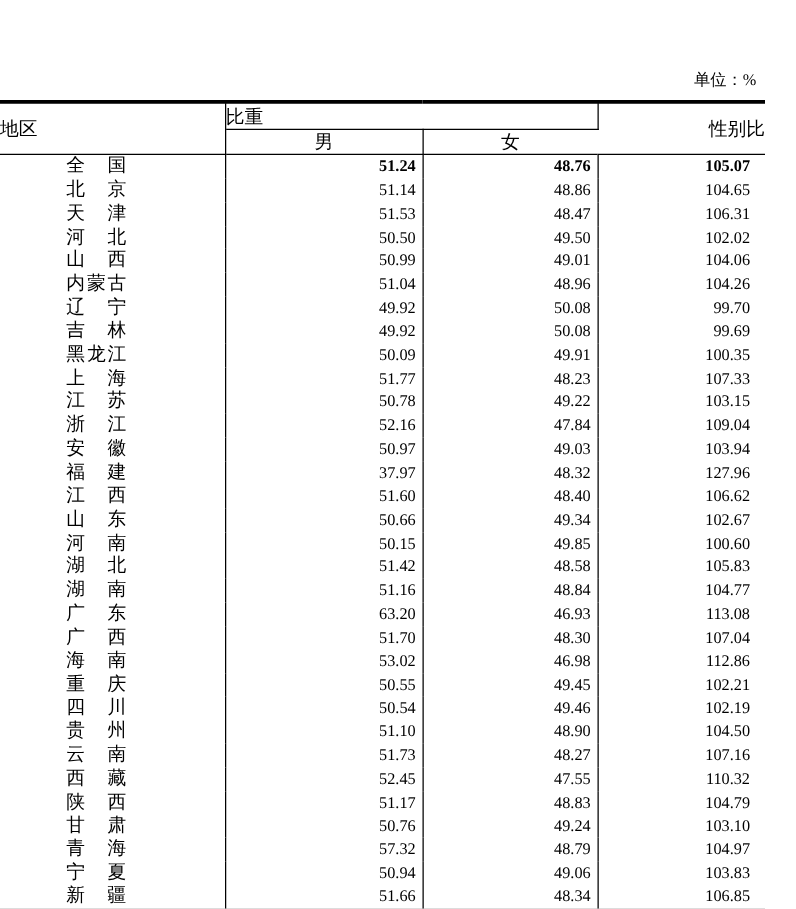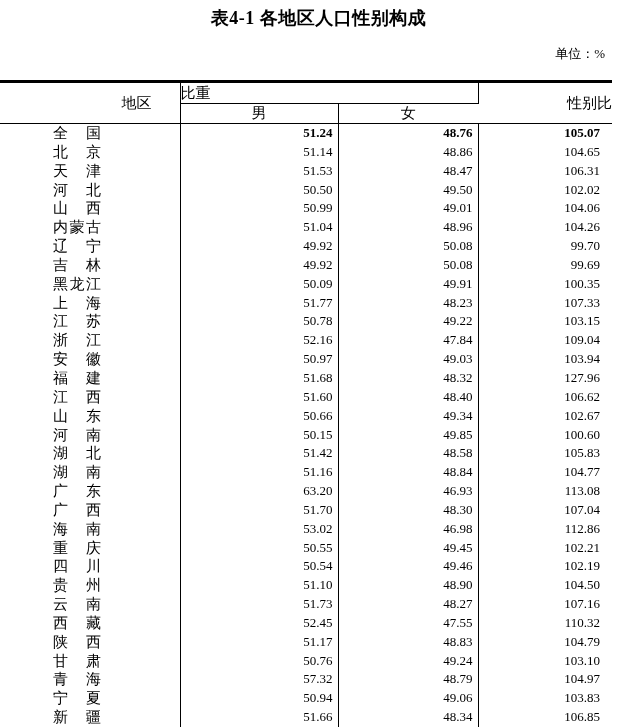--- a/index.html
+++ b/index.html
@@ -17,21 +17,21 @@
     top: 6px;
     left: 0;
     width: 100%;
     text-align: center;
     font-size: 18px;
     font-weight: 700;
     letter-spacing: 0.5px;
   }
   .unit {
     position: absolute;
-    top: 45px;
+    top: 55px;
     right: 32px;
     font-size: 13px;
   }
   table.stat {
     position: absolute;
     top: 80px;
     left: 0;
     width: 612px;
     border-collapse: collapse;
     table-layout: fixed;
@@ -40,21 +40,21 @@
   }
   thead th {
     font-weight: 400;
     font-size: 15px;
     border-bottom: 1.5px solid #000;
     vertical-align: middle;
     padding: 0;
   }
   th.h-region {
     border-right: 1.5px solid #000;
-    text-align: right;
+    text-align: left;
     padding-right: 28px;
   }
   th.h-prop {
     border-right: 1.5px solid #000;
     height: 20px;
     text-align: left;
   }
   th.h-ratio {
     text-align: right;
     padding-left: 14px;
@@ -91,21 +91,20 @@
     padding-right: 5px;
   }
   td.vline { border-right: 1.5px solid #000; }
   td.ratio { padding-right: 12px; }
   tr.bold-row td.num { font-weight: 700; }
 </style>
 </head>
 <body>
 
 <div class="page">
-  <div class="title">表4-1 各地区人口性别构成</div>
   <div class="unit">单位：%</div>
 
   <table class="stat">
     <colgroup>
       <col style="width:180px">
       <col style="width:158px">
       <col style="width:140px">
       <col style="width:134px">
     </colgroup>
     <thead>
@@ -265,21 +264,21 @@
           <td class="num vline">49.03</td>
           <td class="num ratio">103.94</td>
         </tr>
         <tr>
           <td class="region-cell">
             <span class="rname">
               <span>福</span>
               <span>建</span>
             </span>
           </td>
-          <td class="num vline">51.68</td>
+          <td class="num vline">37.97</td>
           <td class="num vline">48.32</td>
           <td class="num ratio">127.96</td>
         </tr>
         <tr>
           <td class="region-cell">
             <span class="rname">
               <span>江</span>
               <span>西</span>
             </span>
           </td>

